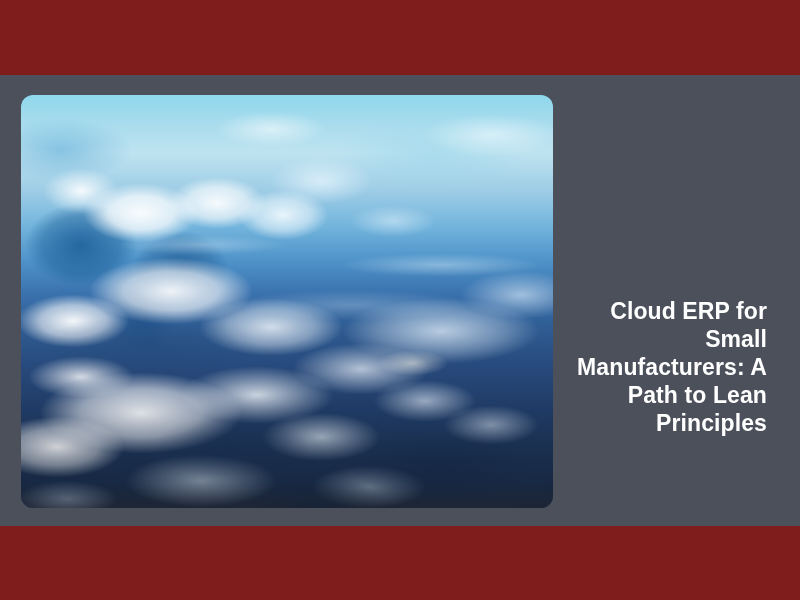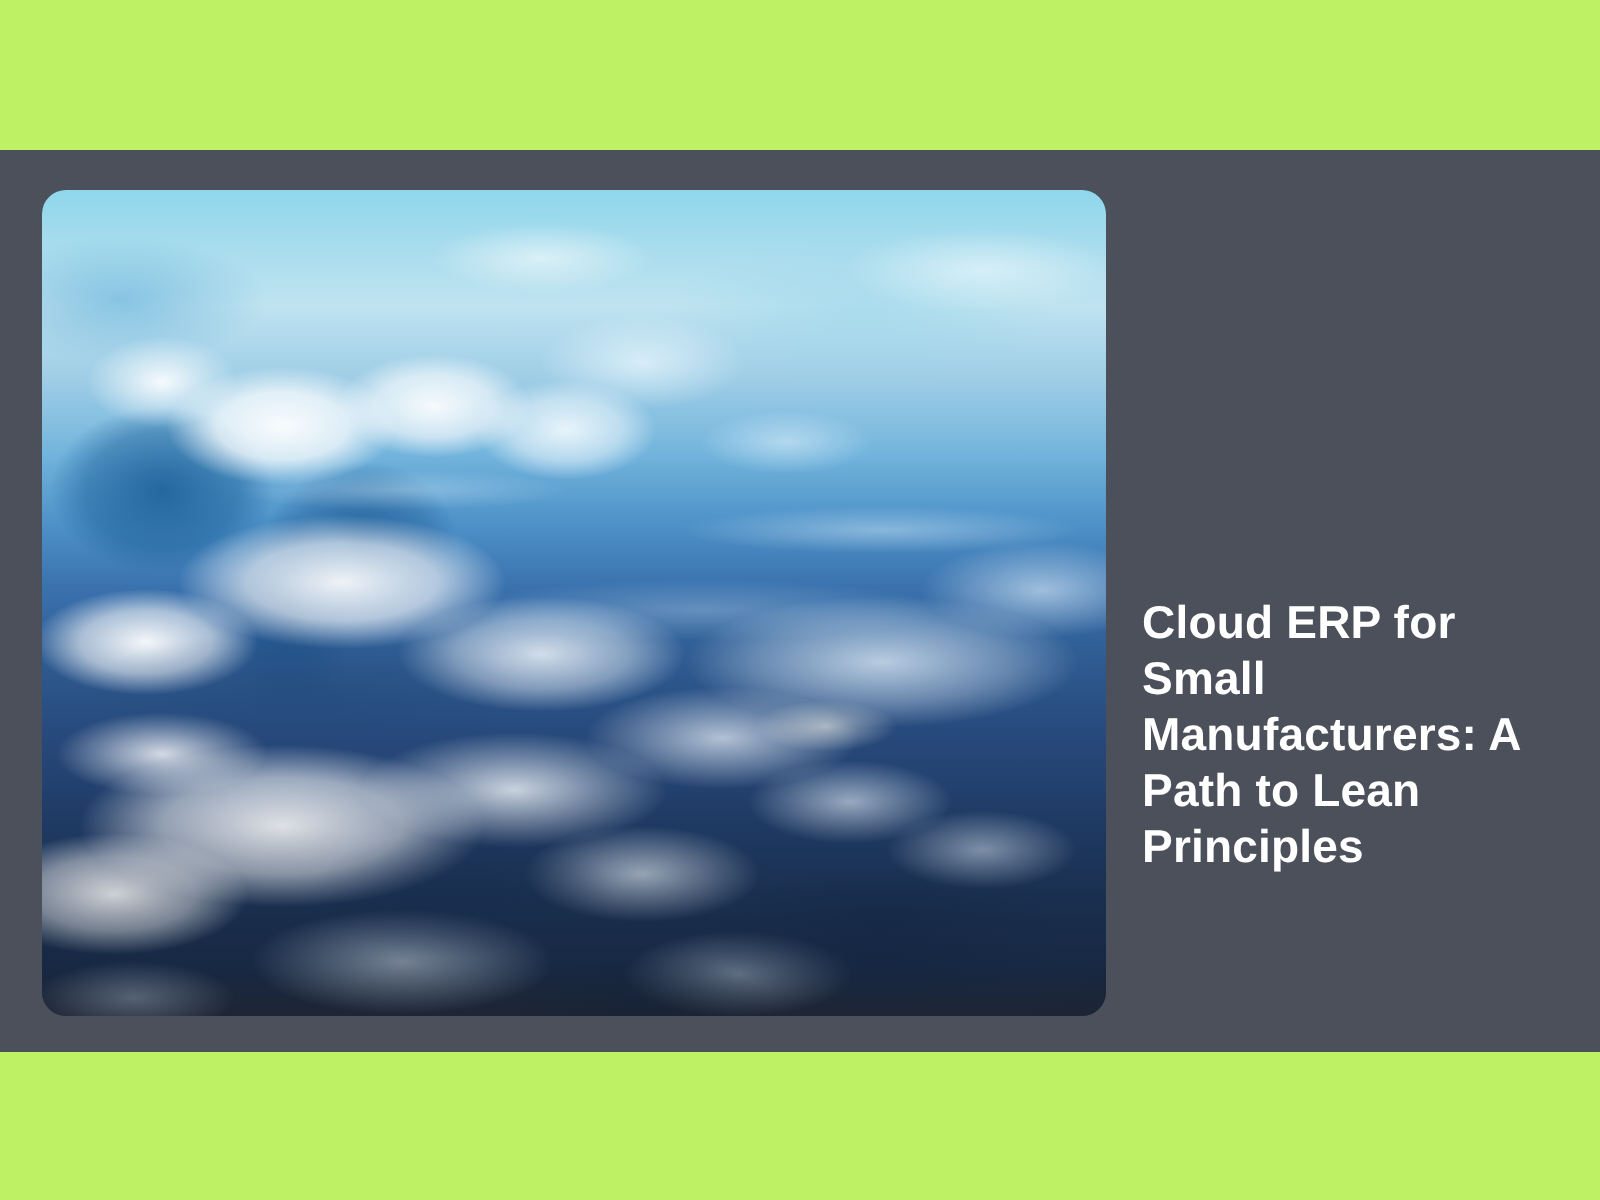--- a/index.html
+++ b/index.html
@@ -11,21 +11,22 @@
   }
   body {
     background: #f5f5f7;
     font-family: "Liberation Sans", sans-serif;
   }
 
   #page-root {
     position: relative;
     width: 800px;
     height: 600px;
-    background: #bef264;
+    background: #7f1d1d;
+    text-align: right;
   }
 
   
   #hero-band {
     position: absolute;
     left: 0;
     top: 75px;
     width: 800px;
     height: 451px;
     background: #4b505b;

